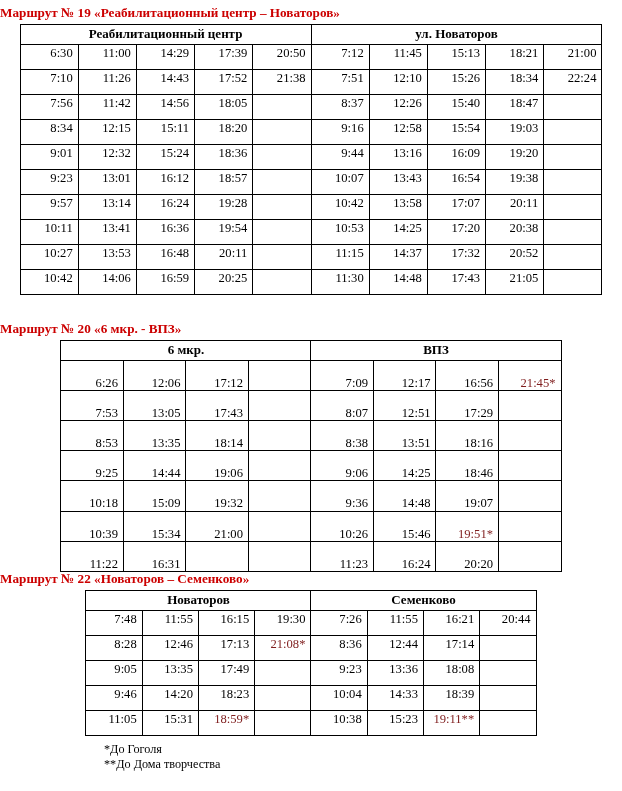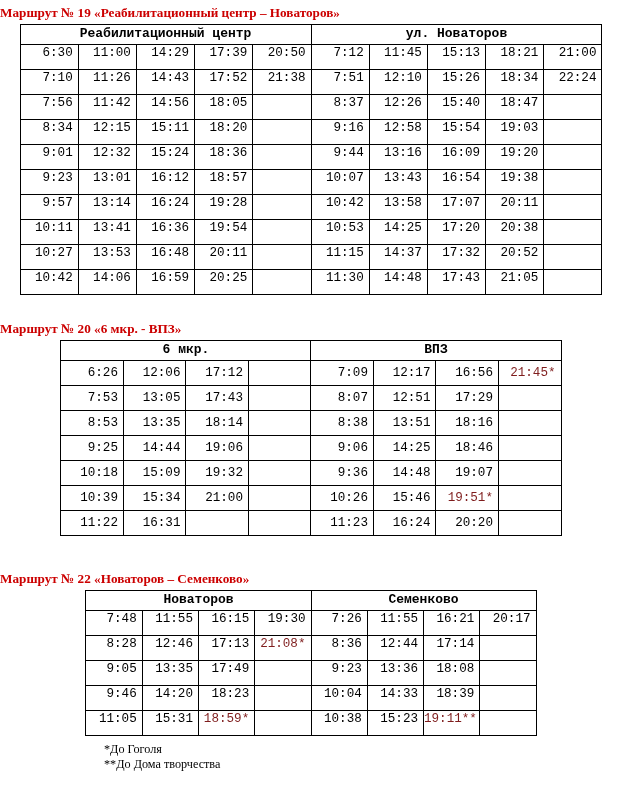--- a/index.html
+++ b/index.html
@@ -42,21 +42,21 @@
 
   .table-wrap {
     display: flex;
     justify-content: center;
   }
 
   table.sched {
     border-collapse: collapse;
     table-layout: fixed;
     font-size: 12.6px;
-    font-family: Liberation Mono, monospace;
+    font-family: Liberation Serif, serif;
   }
 
   table.sched td,
   table.sched th {
     border: 1px solid #000000;
     padding: 0 5px 0 0;
     text-align: right;
     vertical-align: top;
     font-weight: normal;
     line-height: 1.05;
@@ -78,21 +78,21 @@
 
   
   #table-route-19 { width: 582px; }
   #table-route-19 th.section-head { height: 20px; font-size: 13px; }
   #table-route-19 td { height: 25px; padding-top: 2px; }
   #table-route-19 col.c { width: 58.2px; }
 
   
   #table-route-20 { width: 500px; }
   #table-route-20 th.section-head { height: 20px; font-size: 13px; }
-  #table-route-20 td { height: 25px; padding-top: 6px; }
+  #table-route-20 td { height: 25px; padding-top: 16px; }
   #table-route-20 col.c { width: 62.5px; }
 
   
   #table-route-22 { width: 450px; }
   #table-route-22 th.section-head { height: 20px; font-size: 13px; }
   #table-route-22 td { height: 25px; padding-top: 2px; }
   #table-route-22 col.c { width: 56.25px; }
 
   .footnotes {
     font-size: 12.2px;
@@ -384,21 +384,21 @@
         </thead>
         <tbody>
             <tr>
               <td>7:48</td>
               <td>11:55</td>
               <td>16:15</td>
               <td>19:30</td>
               <td>7:26</td>
               <td>11:55</td>
               <td>16:21</td>
-              <td>20:17</td>
+              <td>20:44</td>
             </tr>
             <tr>
               <td>8:28</td>
               <td>12:46</td>
               <td>17:13</td>
               <td class="red">21:08*</td>
               <td>8:36</td>
               <td>12:44</td>
               <td>17:14</td>
               <td></td>

